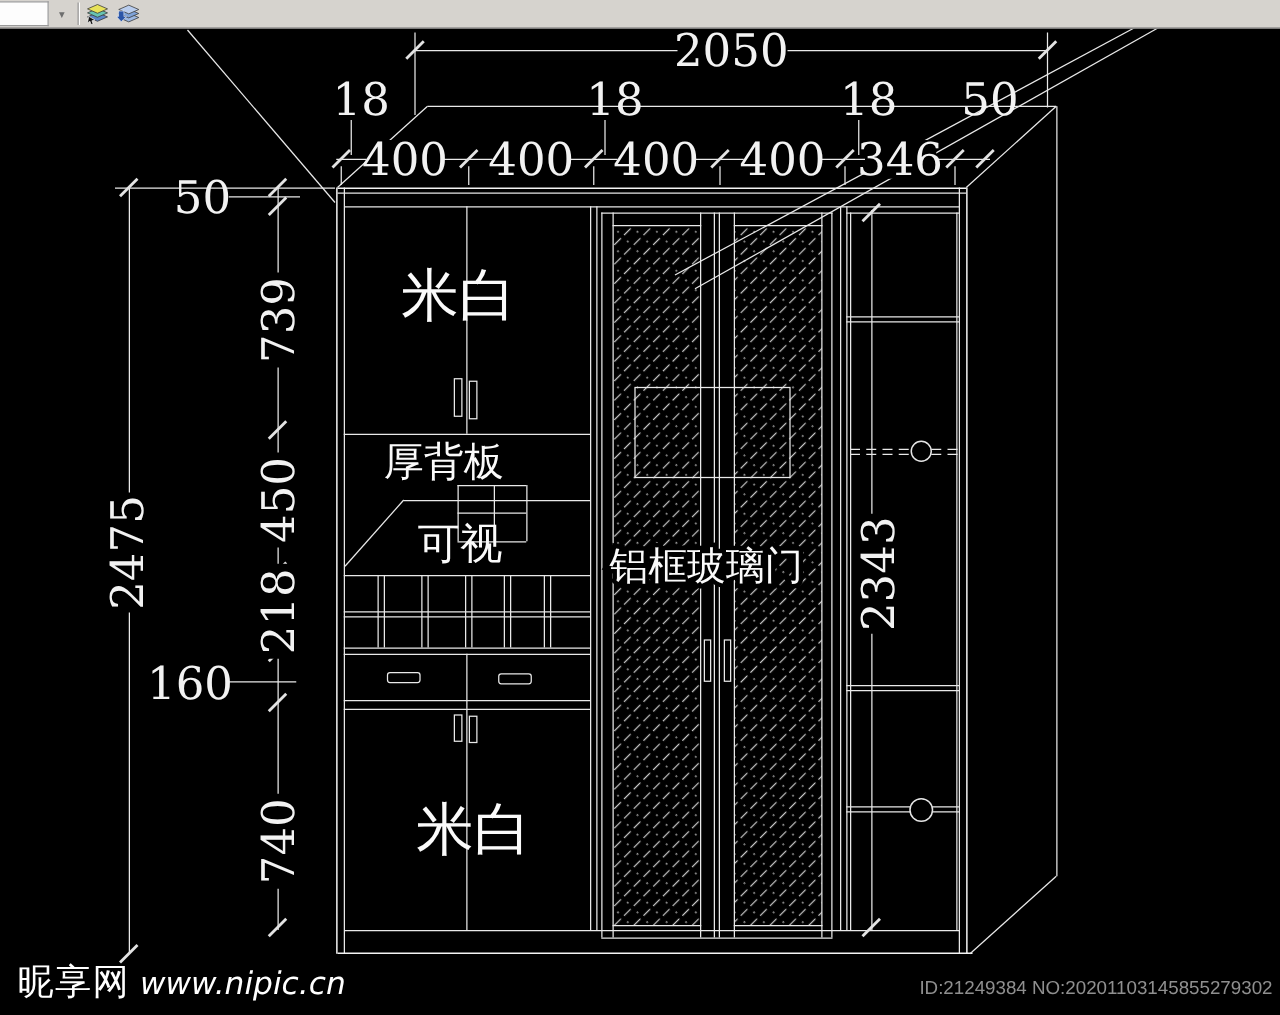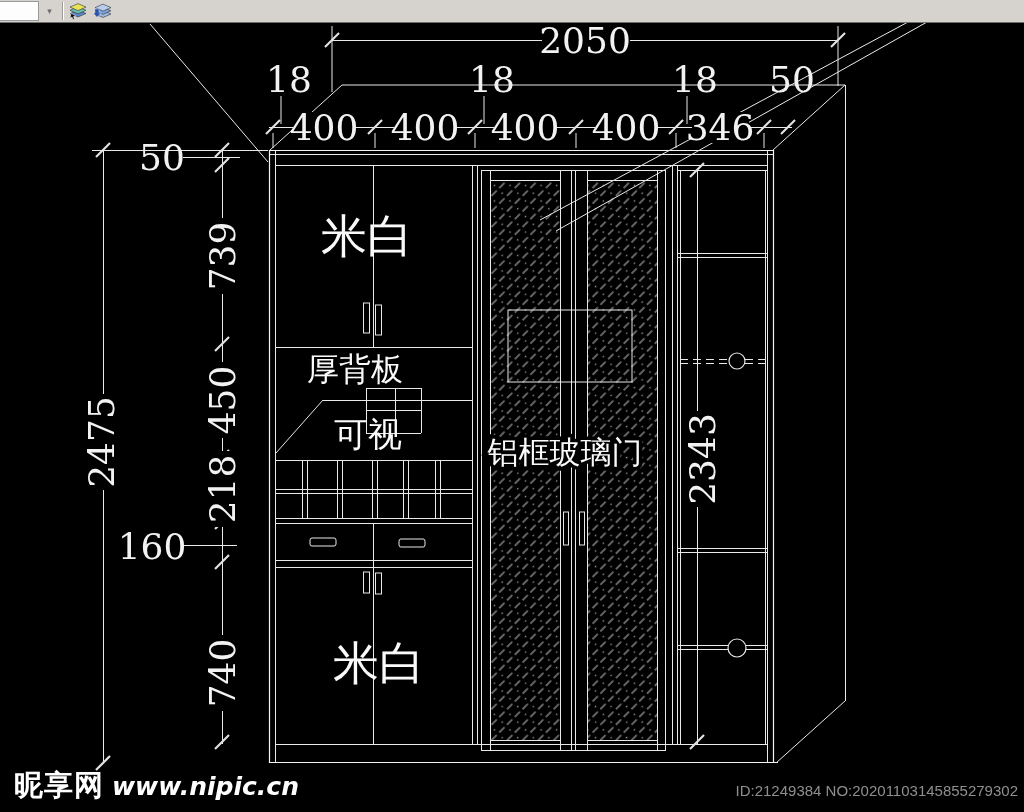--- a/index.html
+++ b/index.html
@@ -16,21 +16,21 @@
   
   #cad{position:absolute;top:0;left:0;}
   .ln{stroke:#e9e9e9;stroke-width:1;fill:none;}
   .lnf{stroke:#f4f4f4;stroke-width:1.2;fill:none;}
   .tick{stroke:#e3e3e3;stroke-width:2.2;}
   .dimtxt{font-family:"DejaVu Serif","Liberation Serif",serif;font-size:36px;fill:#f2f2f2;text-anchor:middle;}
   .cjk{font-family:"DejaVu Sans","Liberation Sans",sans-serif;fill:#fafafa;text-anchor:middle;}
   .bg{fill:#000;}
   
   #watermark{position:absolute;left:14px;top:766px;color:#fff;z-index:4;
-    font-family:"DejaVu Sans","Liberation Sans",sans-serif;font-weight:bold;}
+    font-family:"DejaVu Sans","Liberation Sans",sans-serif;font-weight:normal;}
   #watermark .wm-name{font-size:29px;letter-spacing:1px;}
   #watermark .wm-url{font-size:25px;font-style:italic;margin-left:8px;}
   #footer-id{position:absolute;right:6px;top:782px;color:#8f8f8f;font-size:15px;z-index:4;
     font-family:"Liberation Sans",sans-serif;}
 </style>
 </head>
 <body>
 
 <div id="stage">
 

